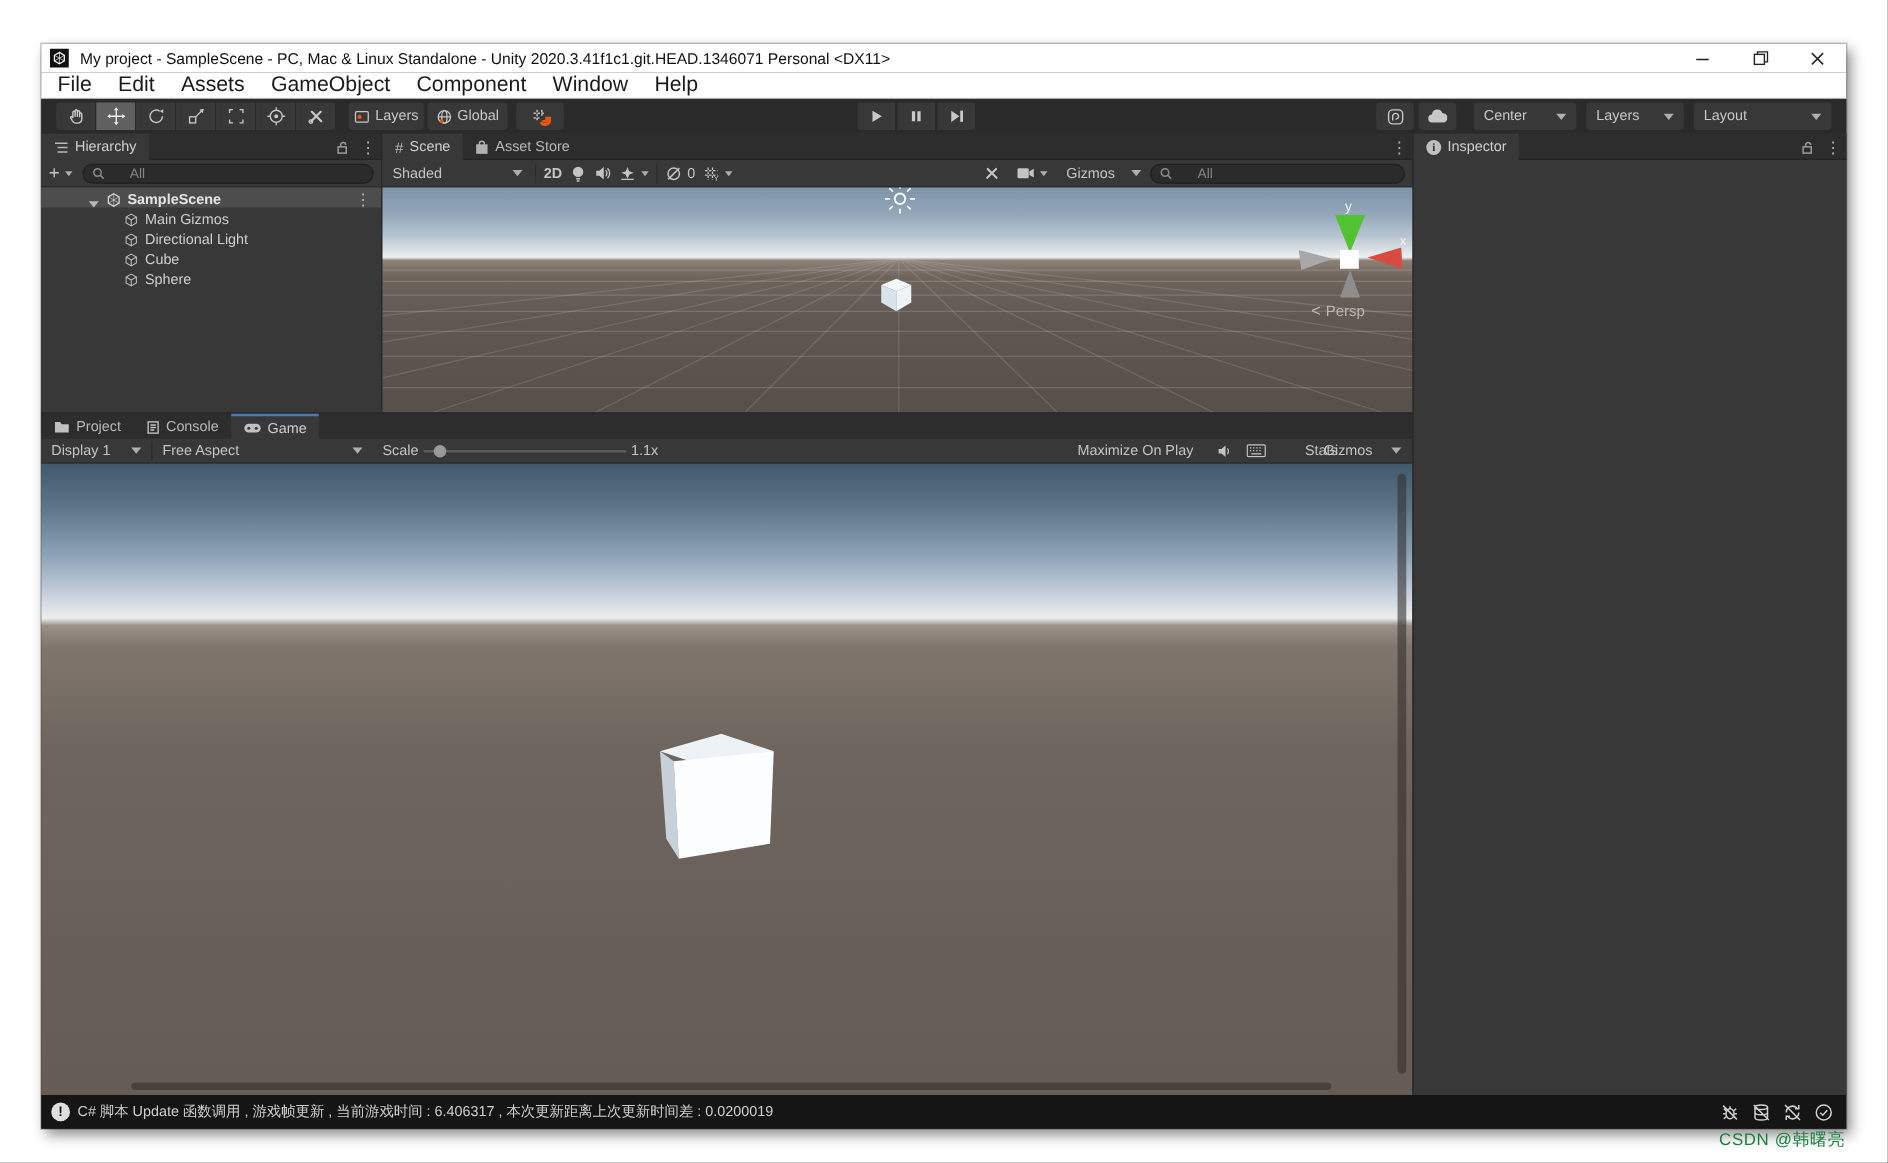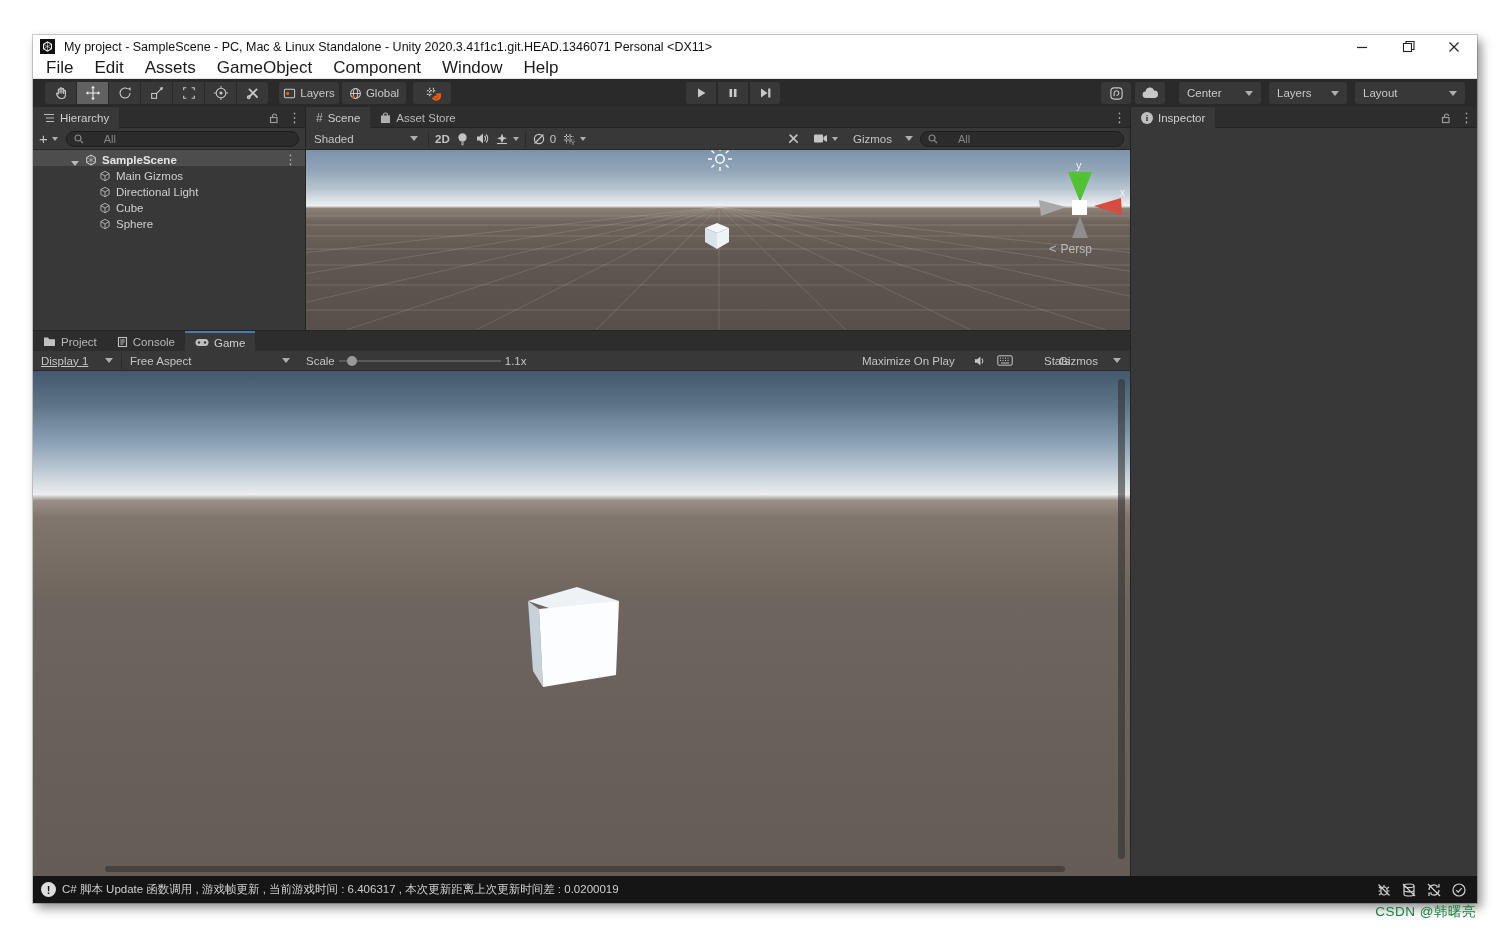--- a/index.html
+++ b/index.html
@@ -425,21 +425,21 @@
         <span class="tab active focused">
           <svg width="14" height="9" viewBox="0 0 14 9">
               <rect x="0.5" y="1" width="13" height="7" rx="3.5" fill="#c0c0c0"></rect>
               <circle cx="4" cy="4.5" r="1.2" fill="#383838"></circle>
               <circle cx="10" cy="4.5" r="1.2" fill="#383838"></circle>
             </svg>
           <span>Game</span>
         </span>
       </div>
       <div class="ptoolbar" style="top:20px; height:20px; padding:0 4px; gap:4px;">
-        <span class="flat" style="width:80px; justify-content:space-between; padding:0 4px;text-decoration:underline;">
+        <span class="flat" style="width:80px; justify-content:space-between; padding:0 4px;">
           <span>Display 1</span>
             <span class="arr"></span>
         </span>
         <span class="sep"></span>
         <span class="flat" style="width:168px; justify-content:space-between; padding:0 4px;">
           <span>Free Aspect</span>
             <span class="arr"></span>
         </span>
         <span class="flat" style="margin-left:8px;">
             <span>Scale</span>

